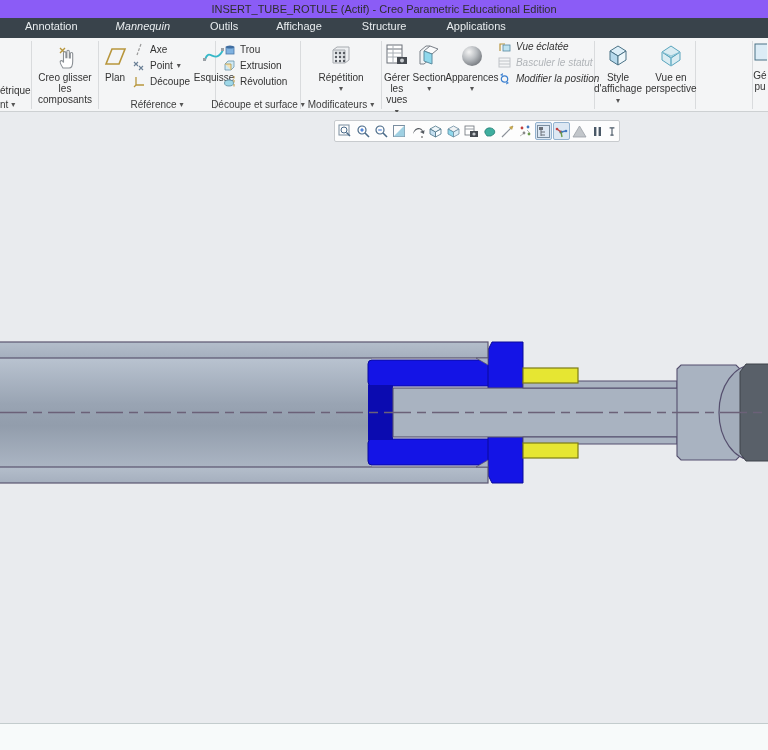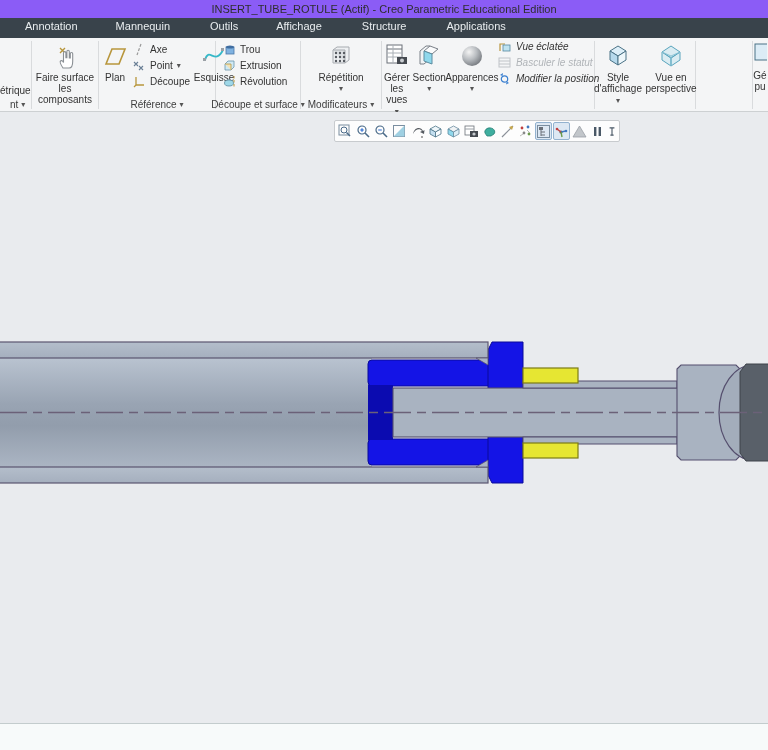--- a/index.html
+++ b/index.html
@@ -8,21 +8,21 @@
 
   
   .titlebar { position:absolute; left:0; top:0; width:768px; height:18px;
     background:#8b5cf6; display:flex; align-items:center; justify-content:center;
     font-size:11px; color:#2e2e2e; }
 
   
   .menubar { position:absolute; left:0; top:18px; width:768px; height:20px;
     background:#39434b; display:flex; padding-left:12px; }
   .menutab { color:#e9edef; font-size:11px; padding:2px 13px; cursor:default; white-space:nowrap; }
-  .menutab:nth-child(1){ margin-right:12px; } .menutab:nth-child(2){ margin-right:14px; }
+  .menutab:nth-child(1){ margin-right:12px; } .menutab:nth-child(2){ margin-right:14px;font-style:italic; }
   .menutab:nth-child(3){ margin-right:12px; } .menutab:nth-child(4){ margin-right:14px; }
   .menutab:nth-child(5){ margin-right:14px; }
 
   
   .ribbon { position:absolute; left:0; top:38px; width:768px; height:74px;
     background:#f4f5f6; border-bottom:1px solid #cdd0d2; display:flex; align-items:stretch; }
   .gsep { width:1px; background:#d9dbdd; margin:3px 0 2px 0; flex:0 0 1px; }
   .rgroup { position:relative; display:flex; flex-direction:column; height:100%; }
   .gbody { flex:1; display:flex; align-items:flex-start; }
   .glabel { height:13px; display:flex; align-items:center; justify-content:center;
@@ -70,37 +70,37 @@
     <span class="menutab">Structure</span>
     <span class="menutab">Applications</span>
   </div>
 
   <div class="ribbon">
 
     <div class="rgroup" style="width:31px;">
       <div class="gbody" style="align-items:flex-end; padding-bottom:2px;">
         <span class="fragment">étrique</span>
       </div>
-      <div class="glabel" style="justify-content:flex-start; padding-left:10px;text-align:right;">
+      <div class="glabel" style="justify-content:flex-start; padding-left:0;text-align:right;">
         <span>nt</span>
           <span class="dd">▾</span>
       </div>
     </div>
     <div class="gsep"></div>
 
     <div class="rgroup" style="width:66px;">
       <div class="gbody" style="justify-content:center;">
         <div class="bigbtn">
           <span class="bicon">
             <svg width="24" height="26" viewBox="0 0 24 26">
               <path d="M7 5l5 5M12 5l-5 5" stroke="#b8963c" stroke-width="1.4" fill="none"></path>
               <path d="M10 25c-2-3-3.5-6-2.5-7s2.2 0 3 1.6V10c0-1.8 2.4-1.8 2.4 0v4.8h1V8.6c0-1.8 2.4-1.8 2.4 0V15h1v-4.2c0-1.8 2.4-1.8 2.4 0v7.4c0 4-1.6 6.8-3.6 6.8z" fill="#ffffff" stroke="#8a8f94" stroke-width="1.1"></path>
             </svg>
           </span>
-          <span>Faire surface les</span>
+          <span>Creo glisser les</span>
           <span>composants</span>
         </div>
       </div>
       <div class="glabel"></div>
     </div>
     <div class="gsep"></div>
 
     <div class="rgroup" style="width:116px;">
       <div class="gbody" style="gap:4px; padding-left:3px;">
         <div class="bigbtn" style="width:30px;">

